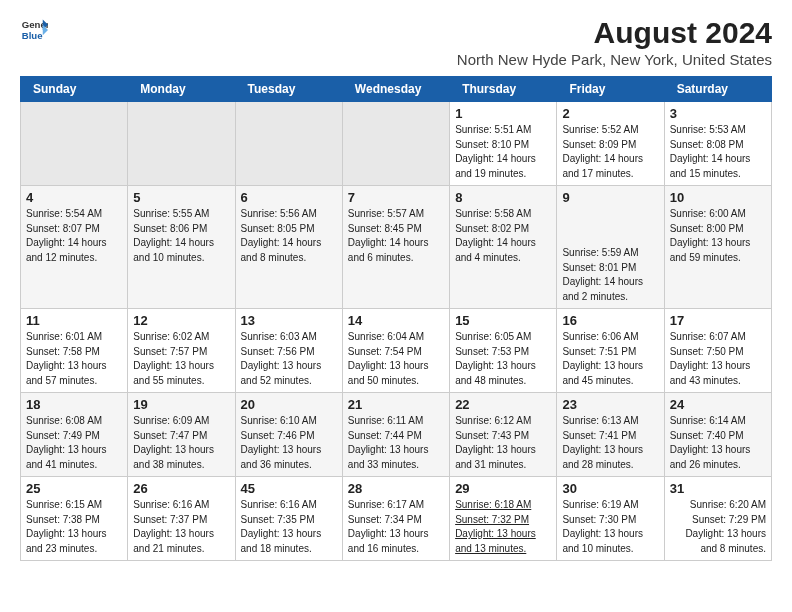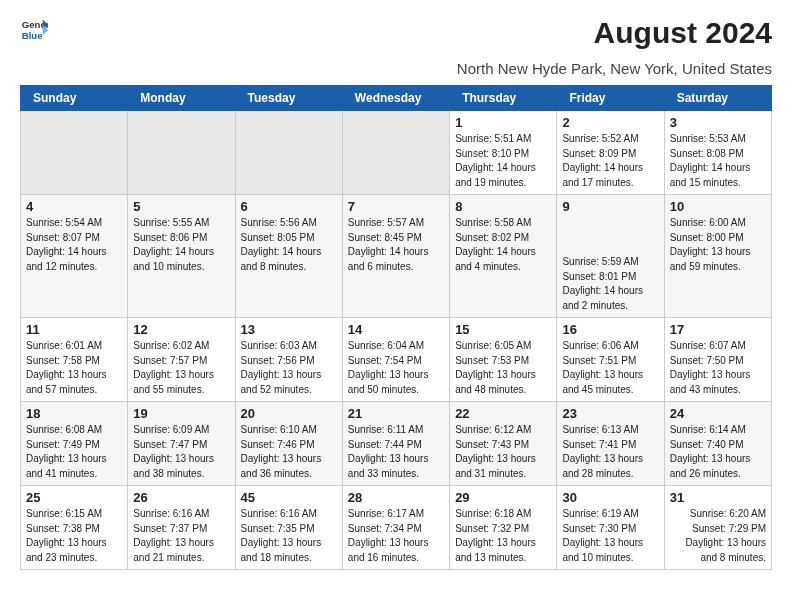--- a/index.html
+++ b/index.html
@@ -30,21 +30,21 @@
     }
     .main-title {
       font-size: 30px;
       font-weight: bold;
       color: #222;
       line-height: 1.1;
     }
     .subtitle {
       font-size: 15px;
       color: #444;
-      margin-top: 11px;
+      margin-top: 2px;
     }
     .calendar-table {
       width: 100%;
       border-collapse: collapse;
       margin-top: 6px;
     }
     .calendar-table th {
       background-color: #1a5fa8;
       color: #fff;
       font-size: 12px;
@@ -324,21 +324,21 @@
         </td>
         <td>
           <span class="day-number">28</span>
           <div class="cell-content" style="white-space: pre-line;">Sunrise: 6:17 AM
 Sunset: 7:34 PM
 Daylight: 13 hours
 and 16 minutes.</div>
         </td>
         <td>
           <span class="day-number">29</span>
-          <div class="cell-content" style="white-space: pre-line;">Sunrise: 6:18 AM
+          <div class="cell-content" style="white-space: pre-line; text-decoration: underline;">Sunrise: 6:18 AM
 Sunset: 7:32 PM
 Daylight: 13 hours
 and 13 minutes.</div>
         </td>
         <td>
           <span class="day-number">30</span>
           <div class="cell-content" style="white-space: pre-line;">Sunrise: 6:19 AM
 Sunset: 7:30 PM
 Daylight: 13 hours
 and 10 minutes.</div>

